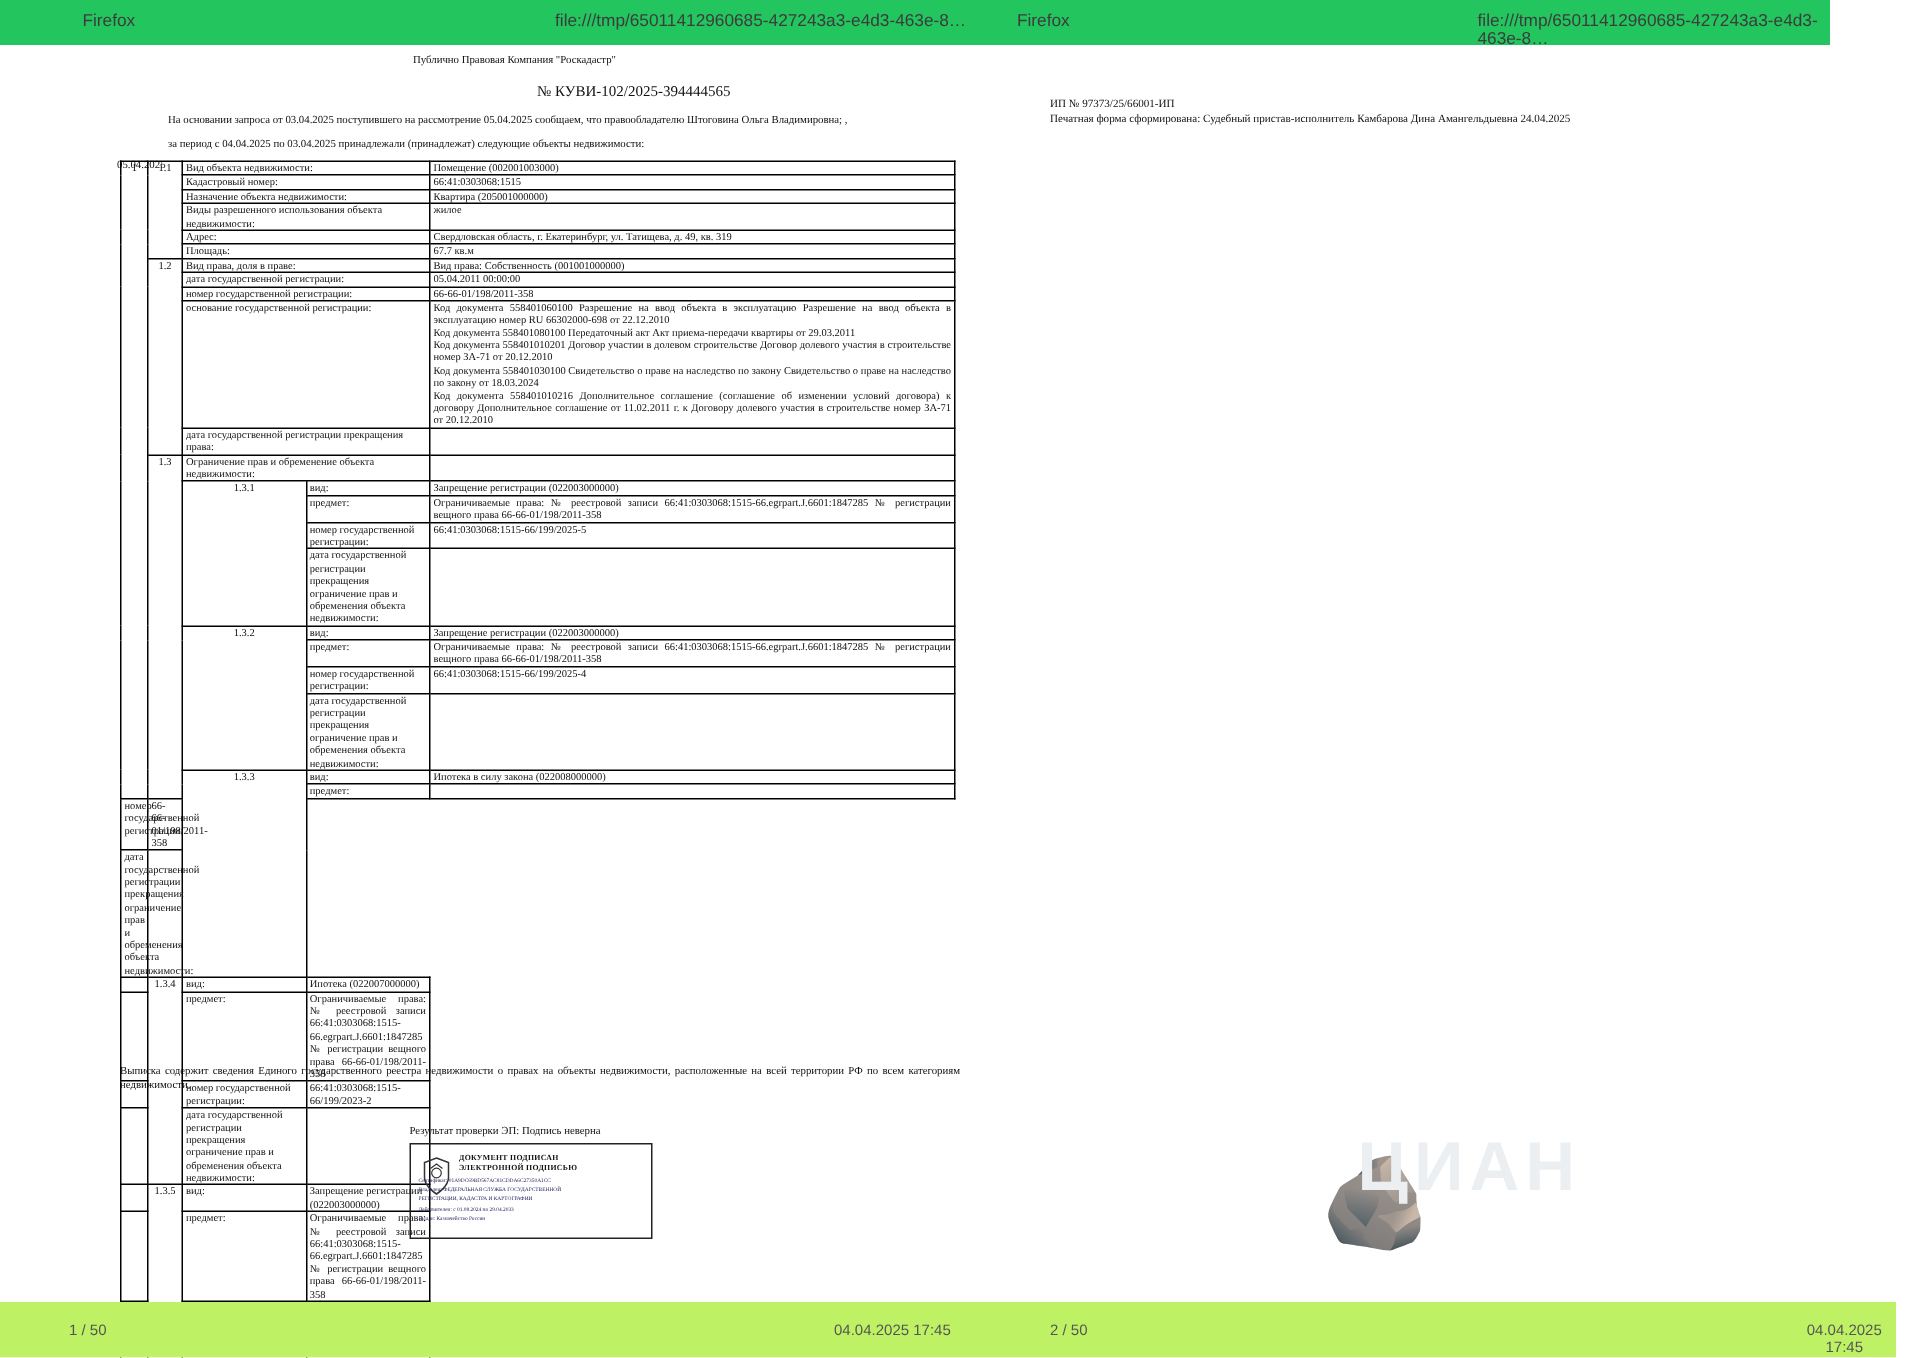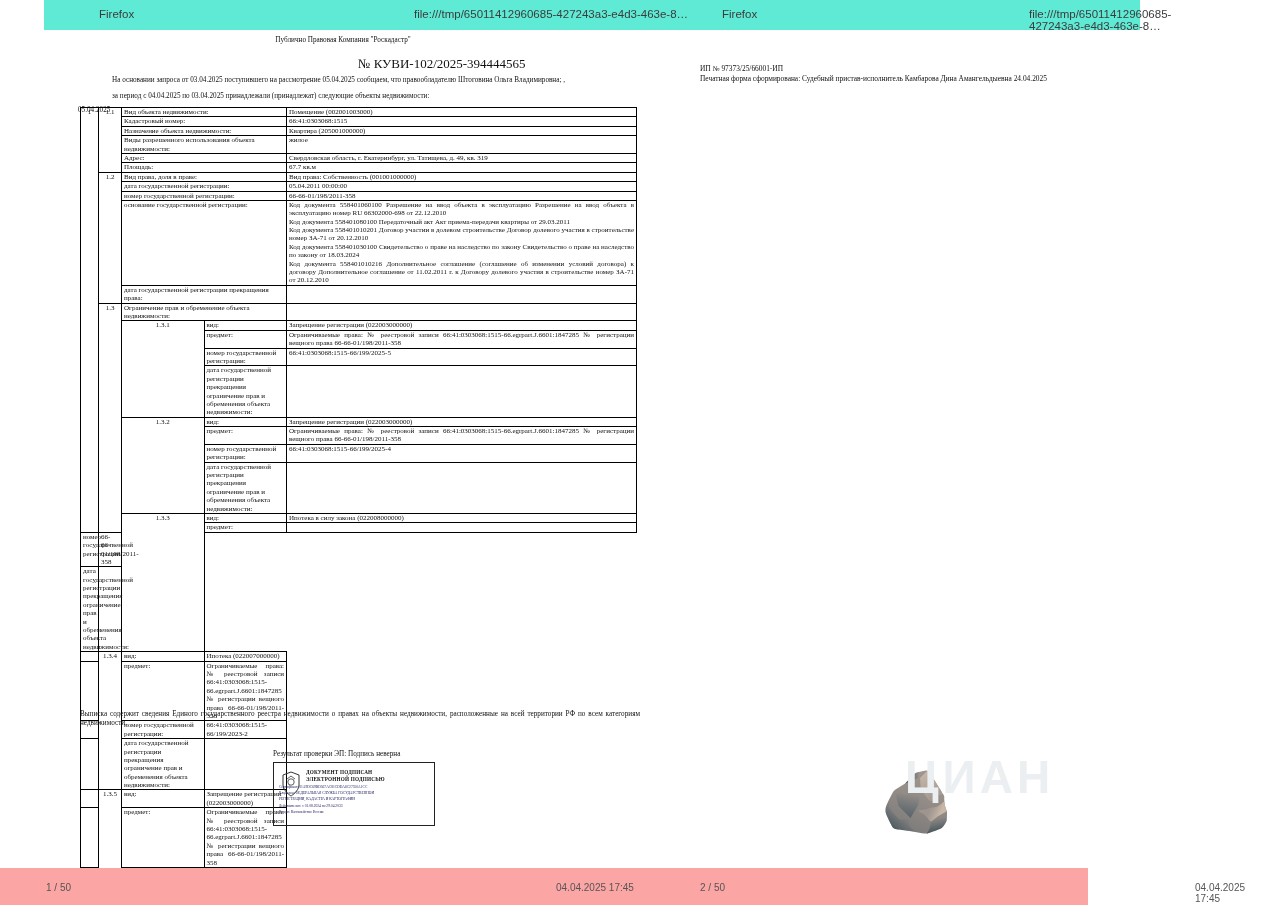--- a/index.html
+++ b/index.html
@@ -1,33 +1,33 @@
 <!DOCTYPE html>
 <html><head>
 <meta charset="utf-8">
 <style>
   html,body{margin:0;padding:0;background:#fff;}
   body{width:1280px;height:905px;font-family:"Liberation Serif",serif;color:#111;overflow:hidden;position:relative;}
-  .browser-bar{position:absolute;top:0;left:0;width:1096px;height:30px;background:#5eead4;margin-left:44px;}
+  .browser-bar{position:absolute;top:0;left:0;width:1220px;height:30px;background:#22c55e;}
   .bb-label{position:absolute;font-family:"Liberation Sans",sans-serif;font-size:11.5px;color:#3c3c3c;top:8px;}
   .bb-1{left:55px;}
   .bb-url1{left:370px;}
   .bb-2{left:678px;}
   .bb-url2{left:985px;}
 
   .page{position:absolute;top:30px;left:0;width:1280px;height:875px;background:#fff;}
   
   .sheet{position:absolute;left:18px;top:0px;width:650px;height:845px;background:#fff;}
   .sheet-inner{position:relative;width:100%;height:100%;font-size:7.2px;line-height:1.22;}
 
   .hdr-center{position:absolute;text-align:center;width:100%;}
   .t-pravovaya{top:6px;font-size:7.2px;}
   .t-vypiska{top:16px;font-size:8.2px;font-weight:bold;}
   .t-date{position:absolute;left:60px;top:40px;font-size:7.2px;margin-top:36px;}
-  .t-num{position:absolute;left:340px;top:26px;font-size:13px;}
+  .t-num{position:absolute;left:340px;top:26px;font-size:10px;}
 
   .para{position:absolute;left:62px;width:560px;font-size:7.2px;text-align:justify;padding-left:32px;}
   .p1{top:46px;}
   .p2{top:62px;}
 
   table.main{position:absolute;left:62px;top:77px;width:557px;border-collapse:collapse;table-layout:fixed;}
   table.main td{border:1px solid #000;padding:0px 2px;font-size:7px;vertical-align:top;line-height:1.2;}
   .c-num{width:13px;text-align:center;}
   .c-sub{width:18px;text-align:center;}
   .c-sub2{width:20px;text-align:center;}
@@ -47,21 +47,21 @@
   .sig-small{position:absolute;left:5px;font-size:3.6px;color:#1b1b5a;}
 
   
   .rightcol{position:absolute;left:700px;top:34px;width:520px;font-family:Liberation Serif, serif;font-size:7.4px;line-height:1.35;}
 
   
   .watermark{position:absolute;left:905px;top:720px;font-family:"Liberation Sans",sans-serif;font-size:46px;color:#eceff1;letter-spacing:4px;font-weight:bold;user-select:none;}
   .wm-mark{position:absolute;left:880px;top:736px;font-size:60px;color:#eceff1;}
 
   
-  .botbar{position:absolute;left:0;top:868px;width:1088px;height:37px;background:#fca5a5;}
+  .botbar{position:absolute;left:0;top:868px;width:1264px;height:37px;background:#bef264;text-align:center;}
   .bot-txt{position:absolute;font-family:"Liberation Sans",sans-serif;font-size:10px;color:#555;top:14px;}
   .bt1{left:46px;}
   .bt2{left:556px;}
   .bt3{left:700px;}
   .bt5{left:1195px;}
 </style>
 </head>
 <body>
 
 <div class="browser-bar">

